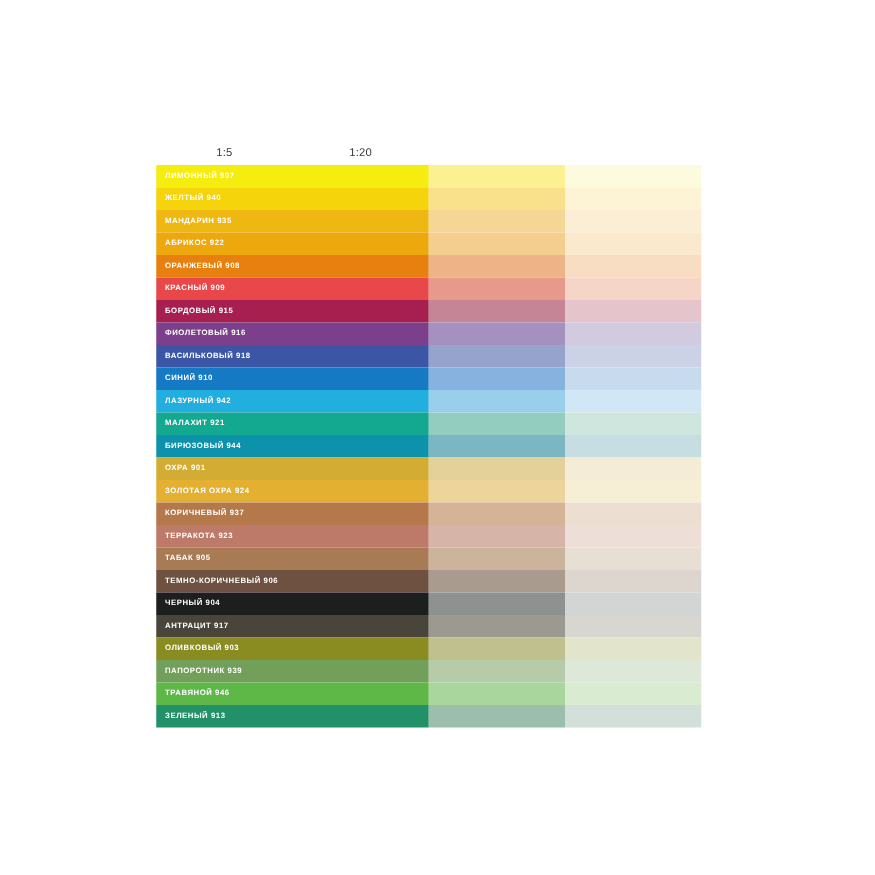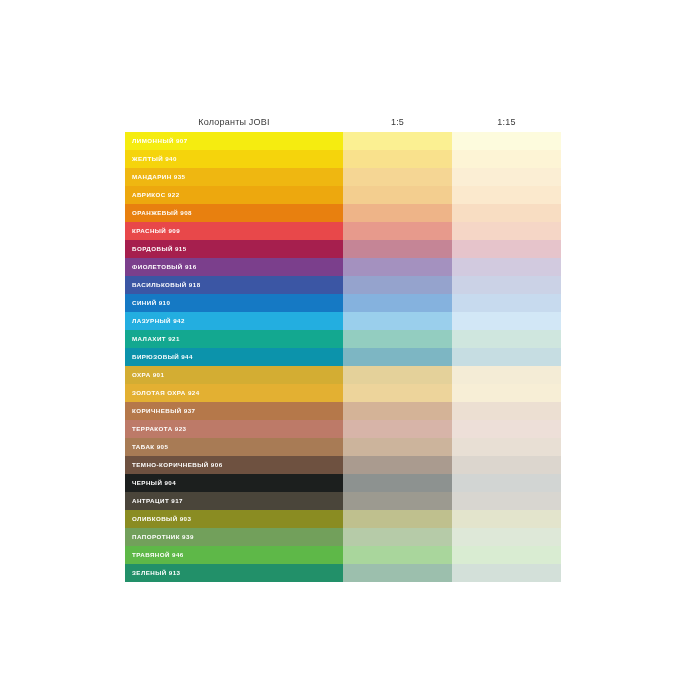--- a/index.html
+++ b/index.html
@@ -58,23 +58,22 @@
     white-space: nowrap;
     line-height: 1;
   }
 </style>
 </head>
 <body>
 
 <div id="chart-root">
 
   <div class="header-row">
-    <div class="hdr hdr-name">Колоранты JOBI</div>
     <div class="hdr hdr-ratio">1:5</div>
-    <div class="hdr hdr-ratio">1:15</div>
+    <div class="hdr hdr-ratio">1:20</div>
   </div>
 
   <div id="rows-container">
       <div class="swatch-row">
         <div class="cell-base" style="background: rgb(245, 236, 16);">
           <span class="swatch-label" style="color: rgb(255, 255, 255);">ЛИМОННЫЙ 907</span>
         </div>
         <div class="cell-tint" style="background: rgb(251, 240, 146);"></div>
         <div class="cell-tint" style="background: rgb(253, 251, 221);"></div>
       </div>

